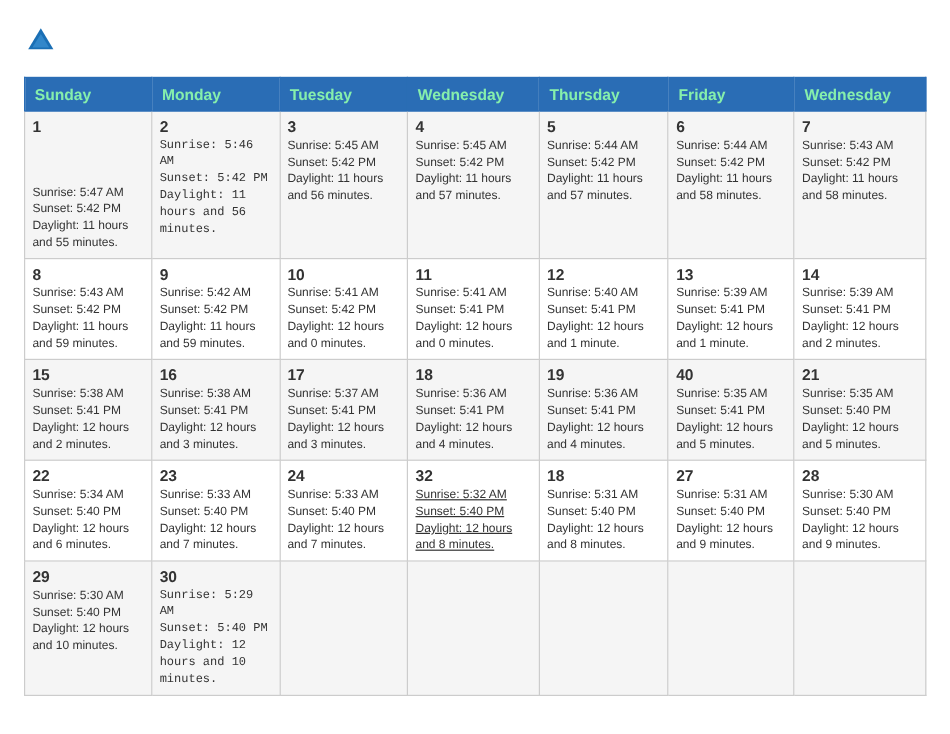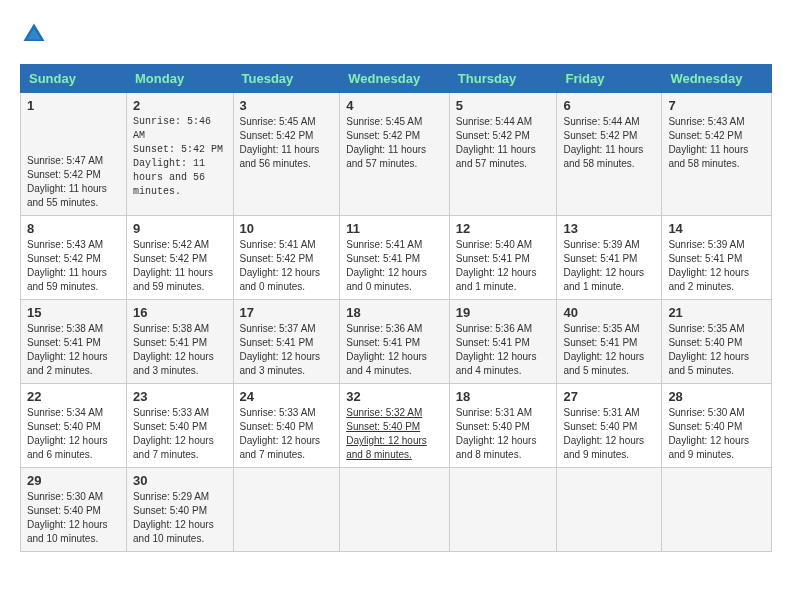--- a/index.html
+++ b/index.html
@@ -300,21 +300,21 @@
       </tr>
       <tr>
         <td>
           <span class="day-number">29</span>
           <div class="day-info" style="white-space: pre-line;">Sunrise: 5:30 AM
 Sunset: 5:40 PM
 Daylight: 12 hours and 10 minutes.</div>
         </td>
         <td>
           <span class="day-number">30</span>
-          <div class="day-info" style="white-space: pre-line;">Sunrise: 5:29 AM
+          <div class="day-info" style="white-space: pre-line; font-family: Liberation Mono, monospace;">Sunrise: 5:29 AM
 Sunset: 5:40 PM
 Daylight: 12 hours and 10 minutes.</div>
         </td>
         <td class="empty-cell"></td>
         <td class="empty-cell"></td>
         <td class="empty-cell"></td>
         <td class="empty-cell"></td>
         <td class="empty-cell"></td>
       </tr>
     </tbody>

